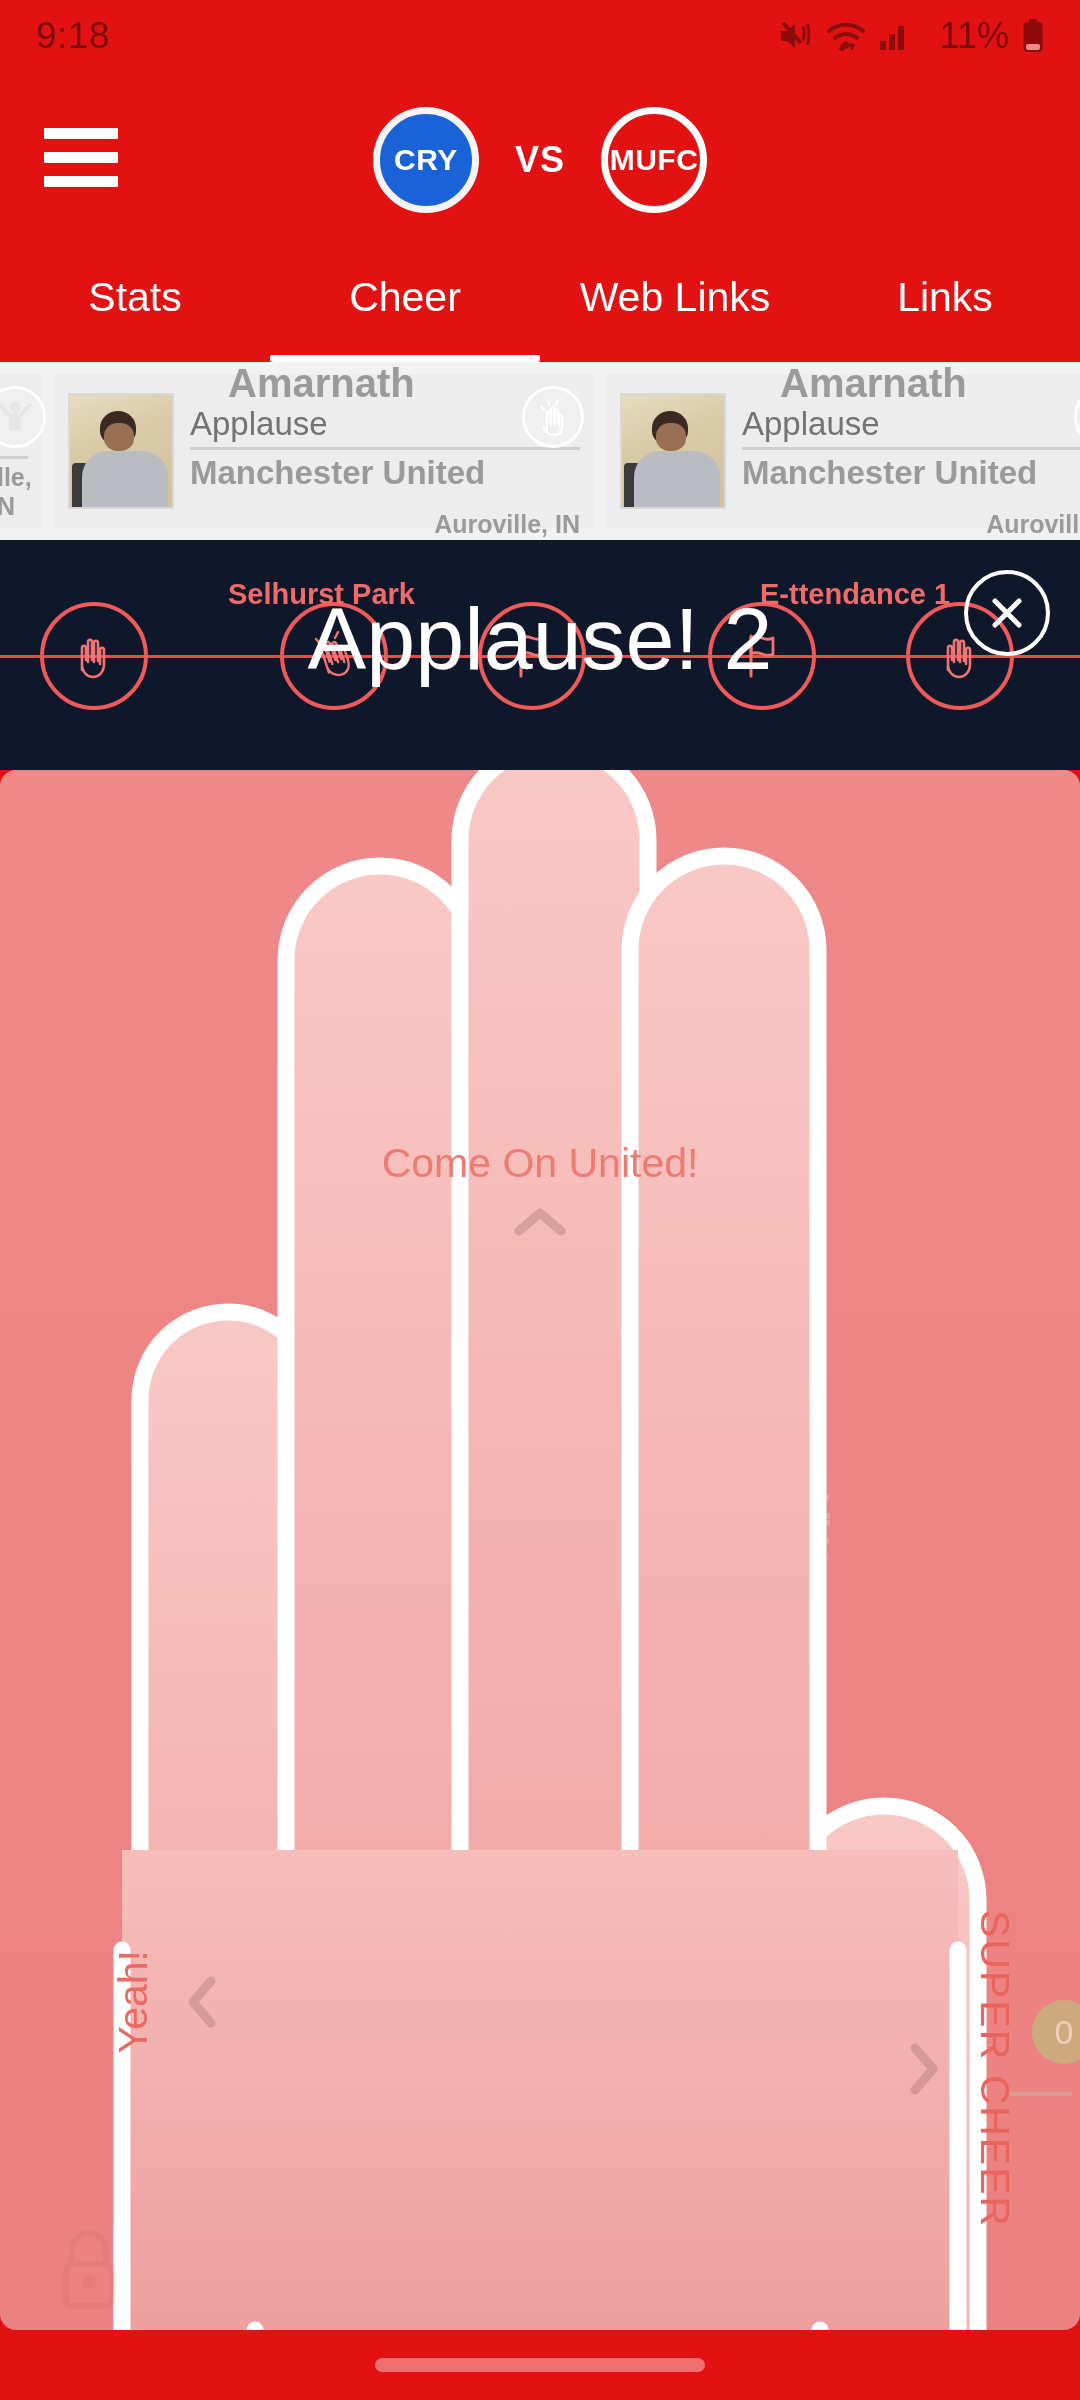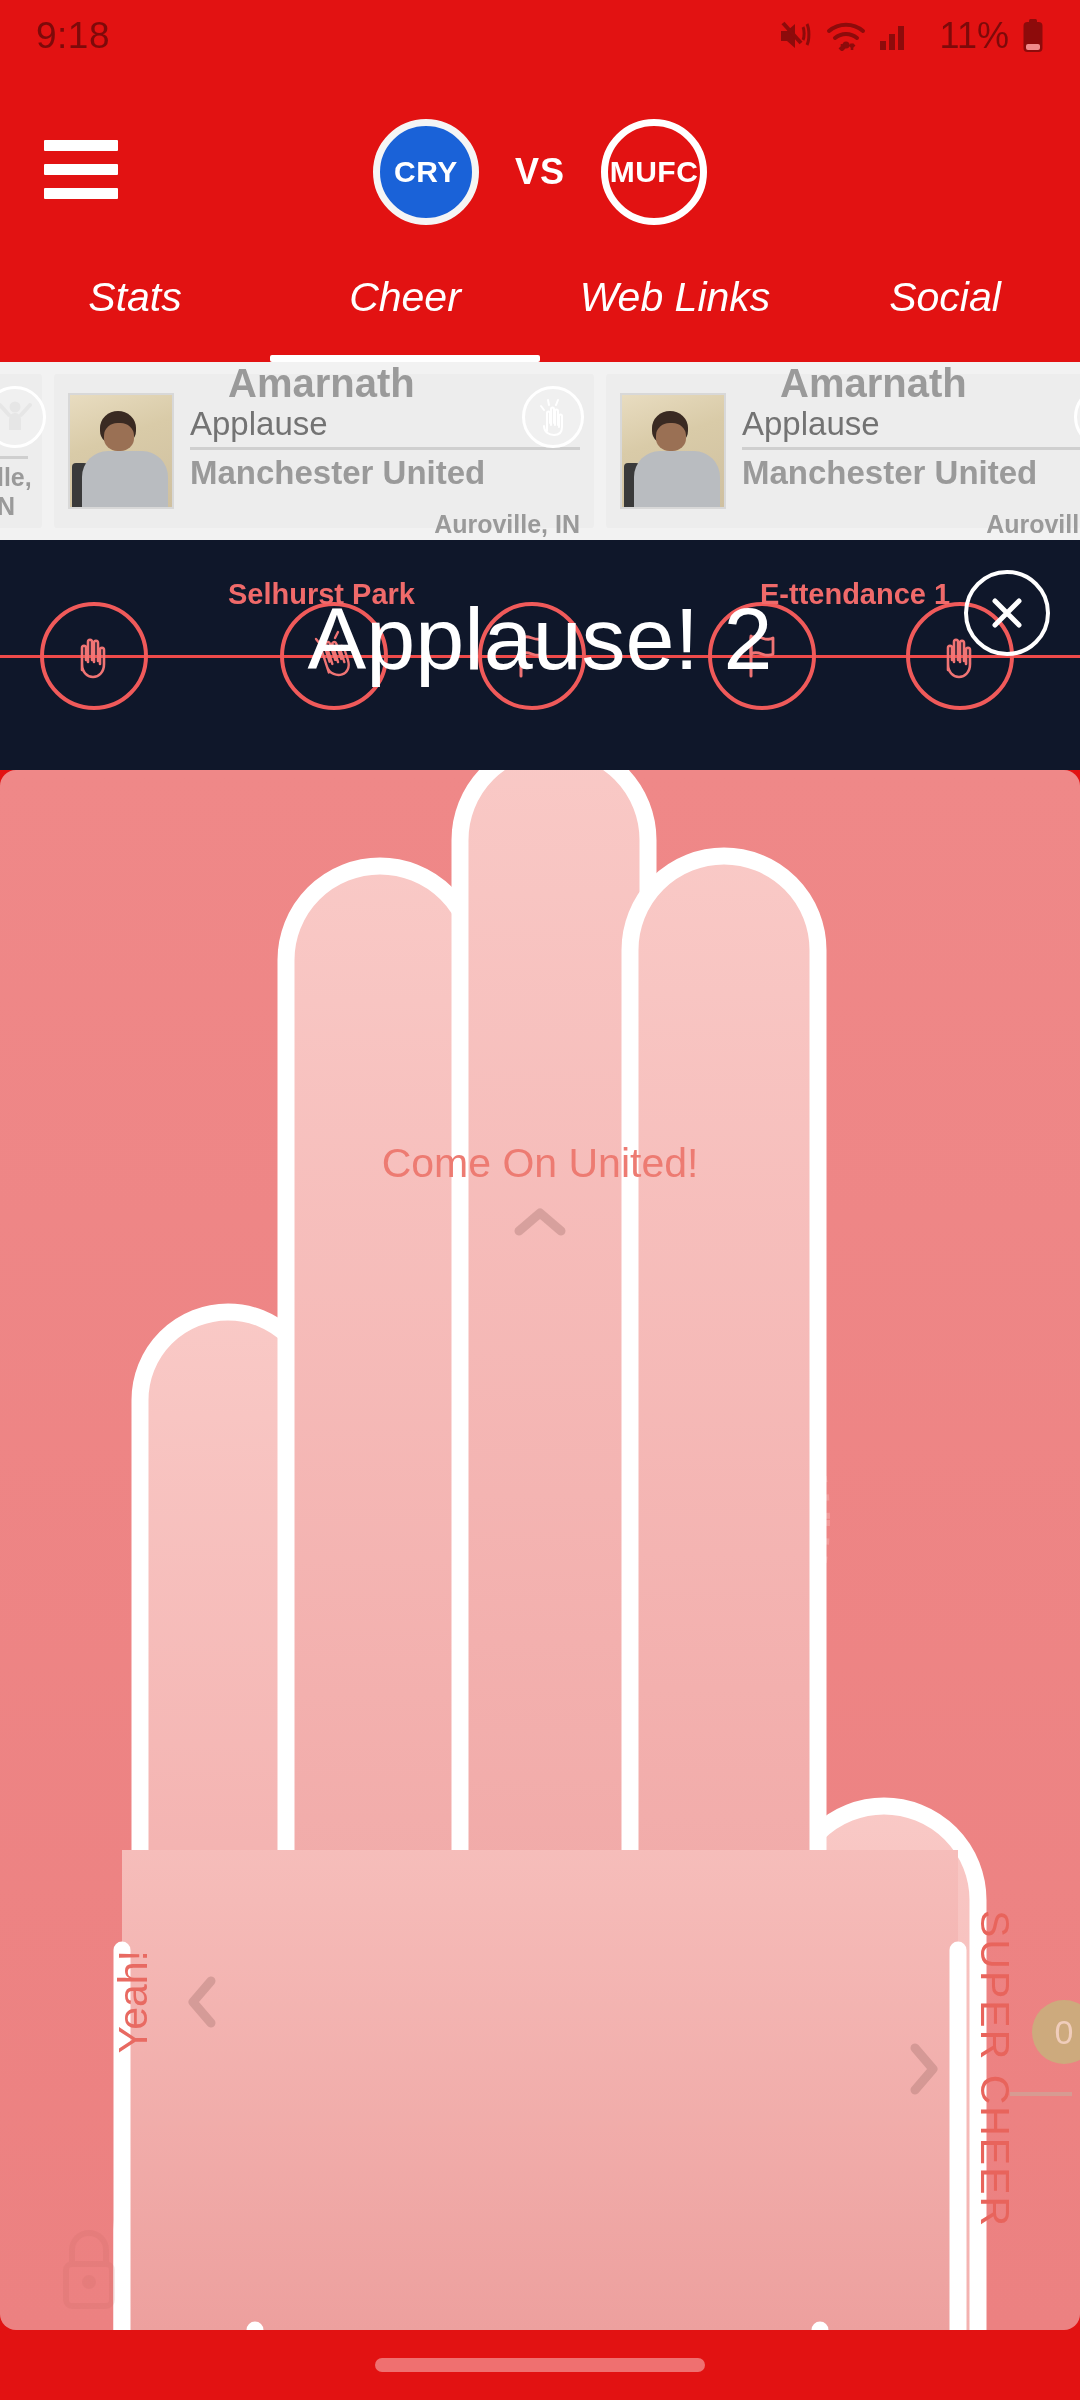--- a/index.html
+++ b/index.html
@@ -16,21 +16,21 @@
     background:#e21212; display:flex; align-items:center;
     padding:0 36px; color:#8d0b0b;
   }
   #status-time{ font-size:37px; font-weight:400; color:#7d0a0a; letter-spacing:.5px;}
   #status-icons{ margin-left:auto; display:flex; align-items:center; gap:13px; color:#8d0b0b;}
   #status-icons svg{ display:block; }
   #battery-pct{ font-size:36px; color:#7d0a0a; font-weight:400; margin-left:18px;}
 
   
   #app-header{
-    position:absolute; top:80px; left:0; width:1080px; height:180px;
+    position:absolute; top:68px; left:0; width:1080px; height:180px;
     background:#e21212;
   }
   #hamburger-button{
     position:absolute; left:44px; top:52px; width:76px; height:74px;
     display:flex; flex-direction:column; justify-content:center; gap:13px; cursor:pointer;
   }
   #hamburger-button .bar{ width:74px; height:11px; background:#fff; border-radius:1px; }
 
   #match-badges{
     position:absolute; left:0; right:0; top:38px; height:108px;
@@ -41,21 +41,21 @@
     border:7px solid #fff; display:flex; align-items:center; justify-content:center;
     color:#fff; font-size:30px; font-weight:700; letter-spacing:.5px;
   }
   #badge-home{ background:#1a62d8; border-color:#f5f5f5; }
   #badge-away{ background:transparent; }
   #vs-label{ color:#fff; font-size:36px; font-weight:700; letter-spacing:1px; }
 
   
   #tab-bar{
     position:absolute; top:252px; left:0; width:1080px; height:110px;
-    background:#e21212; display:flex; align-items:flex-start;font-style:italic;
+    background:#e21212; display:flex; align-items:flex-start;
   }
   .tab-item{
     flex:1; text-align:center; color:#fff; font-size:41px; font-weight:400;
     padding-top:22px; position:relative; height:110px; cursor:pointer;
   }
   .tab-item.active::after{
     content:""; position:absolute; left:50%; transform:translateX(-50%);
     bottom:0; width:270px; height:7px; background:#ffffff; border-radius:2px;
   }
 
@@ -256,21 +256,21 @@
     <div class="team-badge" id="badge-home">CRY</div>
     <div id="vs-label">VS</div>
     <div class="team-badge" id="badge-away">MUFC</div>
   </div>
 </div>
 
 <div id="tab-bar">
   <div class="tab-item">Stats</div>
   <div class="tab-item active">Cheer</div>
   <div class="tab-item">Web Links</div>
-  <div class="tab-item">Social</div>
+  <div class="tab-item">Links</div>
 </div>
 
 <div id="cheer-carousel">
 
   <div class="cheer-card" id="cheer-card-prev">
     <div class="card-text" style="margin-left:0;">
       <div class="card-divider" style="margin-top:74px;"></div>
       <div class="card-loc" style="margin-left:0; font-size:25px;">ille, IN</div>
     </div>
     <div class="card-icon" style="right:-4px;">

